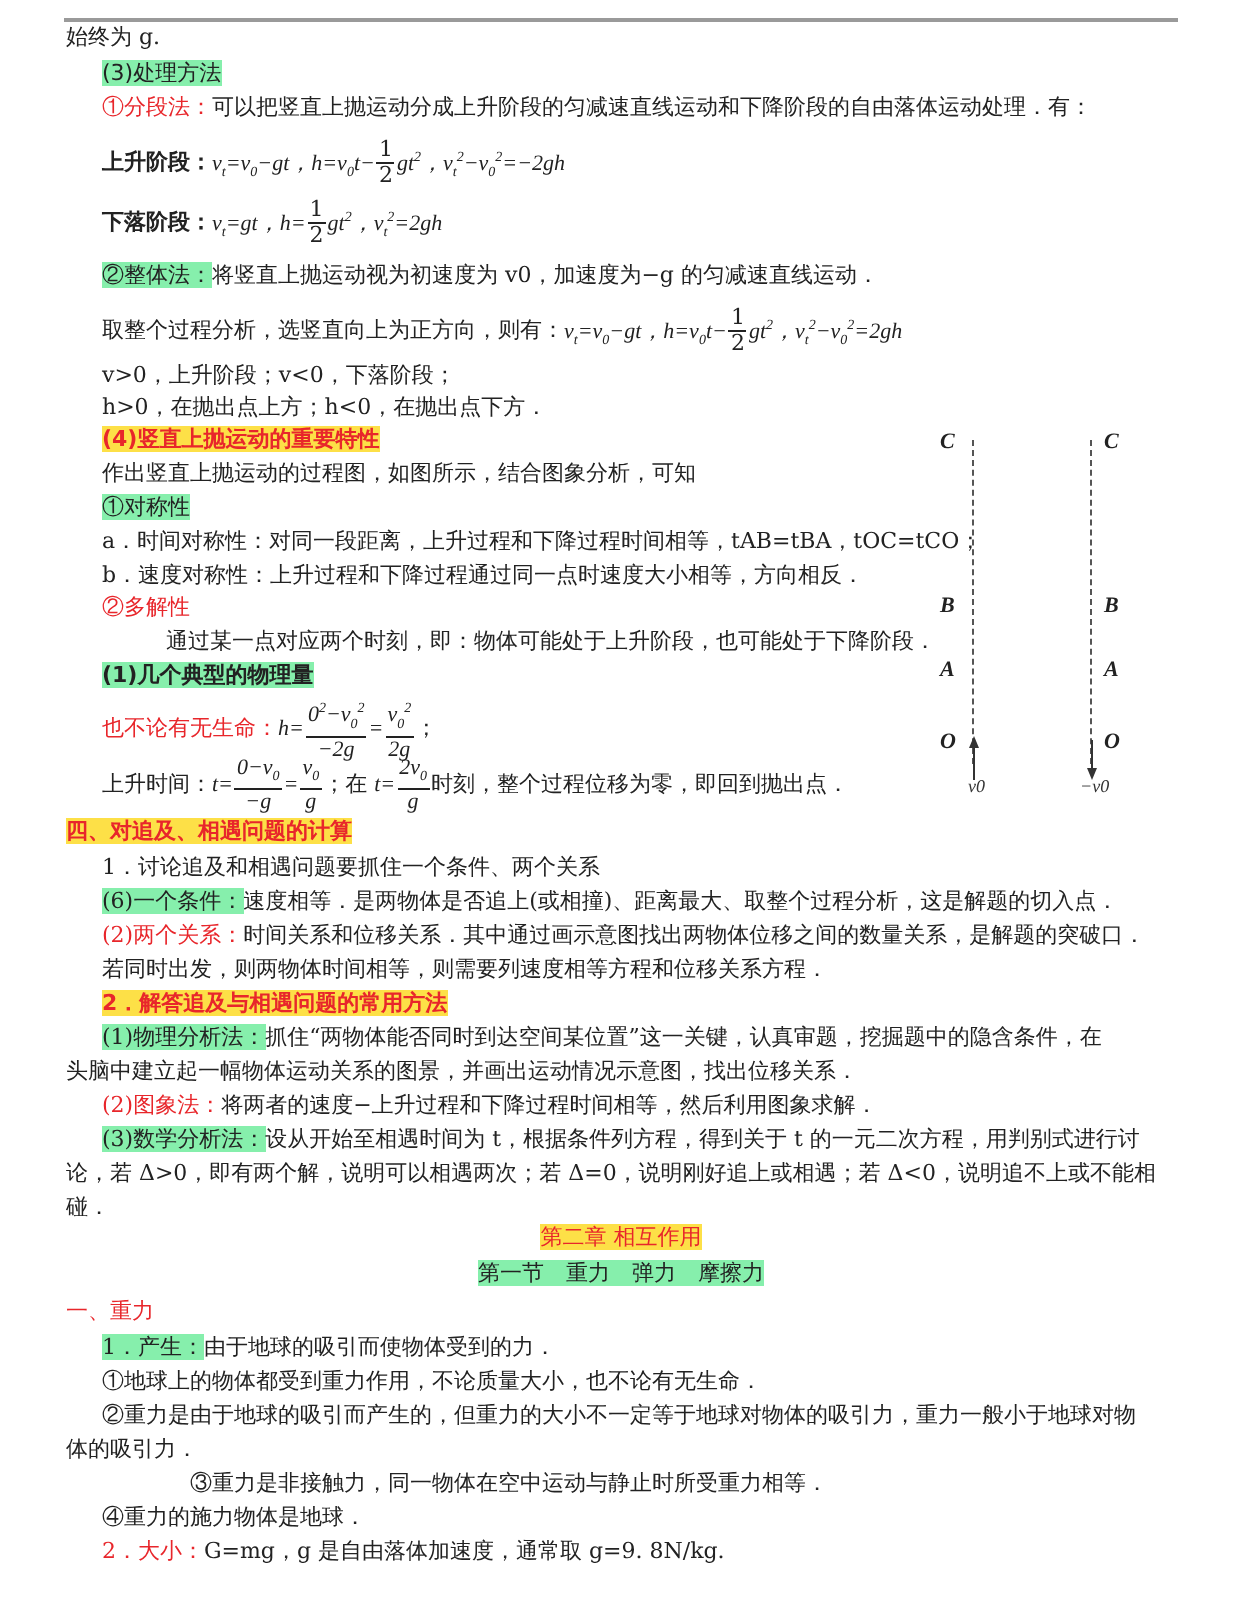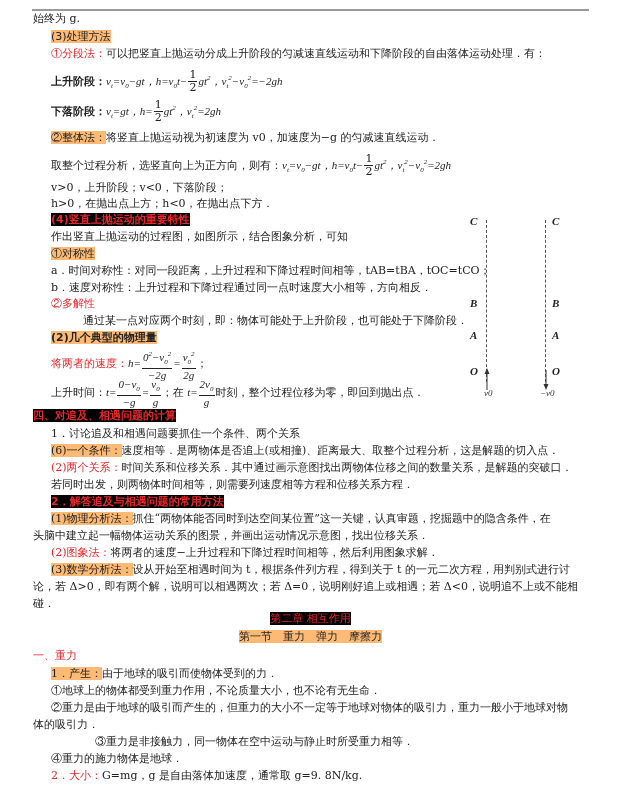--- a/index.html
+++ b/index.html
@@ -1,22 +1,22 @@
 <!DOCTYPE html>
 <html><head>
 <meta charset="utf-8">
 <style>
   html, body { margin:0; padding:0; background:#ffffff; }
   body { width:621px; height:800px; position:relative; overflow:hidden;
          font-family:"DejaVu Serif","Liberation Serif",serif; color:#222; font-size:11px; }
   .topline { position:absolute; left:32px; right:32px; top:9px; height:2px; background:#9a9a9a; }
   .ln { position:absolute; white-space:nowrap; line-height:14px; }
   .red { color:#e8262b; }
-  .hl { background:#fdba74; }
-  .gray { background:#000000; }
+  .hl { background:#86efac; }
+  .gray { background:#fde047; }
   .bold { font-weight:bold; }
   .sans { font-family:"DejaVu Sans","Liberation Sans",sans-serif; }
   .math { font-style:italic; font-family:"Liberation Serif","DejaVu Serif",serif; }
   .frac { display:inline-block; vertical-align:middle; text-align:center; line-height:12px; margin:0 1px; }
   .frac .num { display:block; border-bottom:1px solid #222; padding:0 1px; }
   .frac .den { display:block; padding:0 1px; }
   sub, sup { font-size:7px; }
   .diag { position:absolute; left:475px; top:212px; width:120px; height:180px; }
   .vline { position:absolute; top:8px; height:162px; border-left:1.5px dashed #555; }
   .lab { position:absolute; font-style:italic; font-weight:bold; font-size:11px; font-family:"Liberation Serif",serif; }
@@ -45,23 +45,23 @@
 <div class="ln" style="left:51px;top:197px;">h&gt;0，在抛出点上方；h&lt;0，在抛出点下方．</div>
 
 <div class="ln" style="left:51px;top:213px;"><span class="gray red bold sans">(4)竖直上抛运动的重要特性</span></div>
 <div class="ln" style="left:51px;top:230px;">作出竖直上抛运动的过程图，如图所示，结合图象分析，可知</div>
 <div class="ln" style="left:51px;top:247px;"><span class="hl">①对称性</span></div>
 <div class="ln" style="left:51px;top:264px;">a．时间对称性：对同一段距离，上升过程和下降过程时间相等，tAB=tBA，tOC=tCO；</div>
 <div class="ln" style="left:51px;top:281px;">b．速度对称性：上升过程和下降过程通过同一点时速度大小相等，方向相反．</div>
 <div class="ln red" style="left:51px;top:297px;">②多解性</div>
 <div class="ln" style="left:51px;top:314px;margin-left:32px;">通过某一点对应两个时刻，即：物体可能处于上升阶段，也可能处于下降阶段．</div>
 
-<div class="ln" style="left:51px;top:331px;"><span class="hl bold sans">(2)几个典型的物理量</span></div>
+<div class="ln" style="left:51px;top:331px;"><span class="hl bold sans">(1)几个典型的物理量</span></div>
 
-<div class="ln" style="left:51px;top:348px;line-height:26px;"><span class="red">将两者的速度：</span><span class="math">h=</span><span class="frac"><span class="num math">0<sup>2</sup>−v<sub>0</sub><sup>2</sup></span><span class="den math">−2g</span></span><span class="math">=</span><span class="frac"><span class="num math">v<sub>0</sub><sup>2</sup></span><span class="den math">2g</span></span>；</div>
+<div class="ln" style="left:51px;top:348px;line-height:26px;"><span class="red">也不论有无生命：</span><span class="math">h=</span><span class="frac"><span class="num math">0<sup>2</sup>−v<sub>0</sub><sup>2</sup></span><span class="den math">−2g</span></span><span class="math">=</span><span class="frac"><span class="num math">v<sub>0</sub><sup>2</sup></span><span class="den math">2g</span></span>；</div>
 
 <div class="ln" style="left:51px;top:378px;line-height:26px;"><span>上升时间：</span><span class="math">t=</span><span class="frac"><span class="num math">0−v<sub>0</sub></span><span class="den math">−g</span></span><span class="math">=</span><span class="frac"><span class="num math">v<sub>0</sub></span><span class="den math">g</span></span>；在 <span class="math">t=</span><span class="frac"><span class="num math">2v<sub>0</sub></span><span class="den math">g</span></span>时刻，整个过程位移为零，即回到抛出点．</div>
 
 <div class="diag">
   <div class="vline" style="left:11px;"></div>
   <div class="vline" style="left:70px;"></div>
   <span class="lab" style="left:-5px;top:3px;">C</span>
   <span class="lab" style="left:-5px;top:85px;">B</span>
   <span class="lab" style="left:-5px;top:117px;">A</span>
   <span class="lab" style="left:-5px;top:153px;">O</span>

